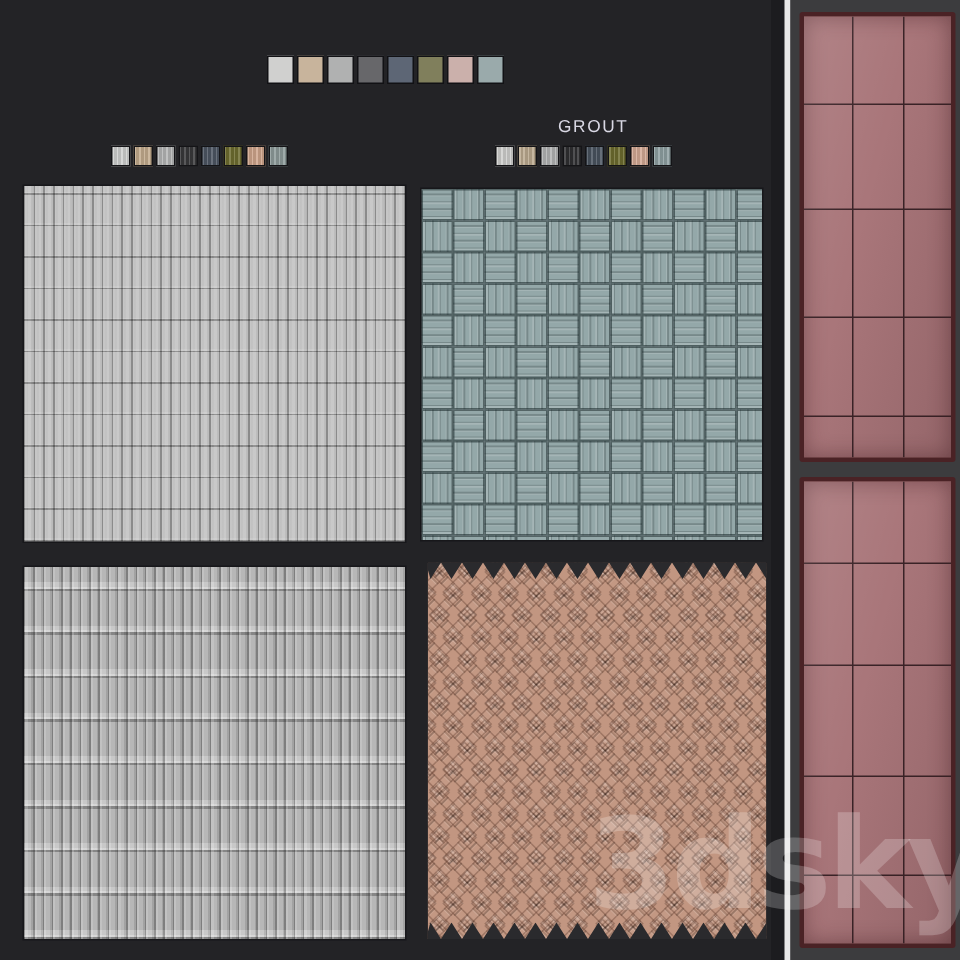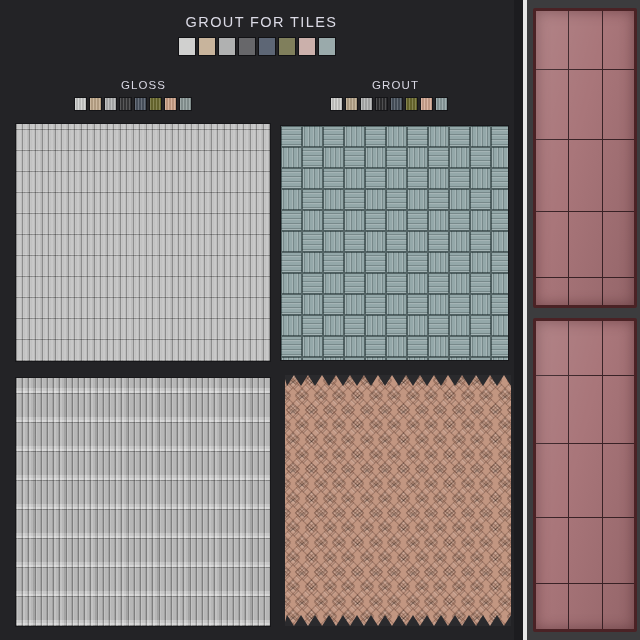--- a/index.html
+++ b/index.html
@@ -157,34 +157,32 @@
     line-height:104px;pointer-events:none;white-space:nowrap;
   }
 </style>
 </head>
 <body>
 
 <div id="stage" style="background: rgb(31, 31, 34);">
 
   <div id="left-column" style="background: rgb(35, 35, 38);">
 
-    <div id="main-title">GROUT FOR TILES</div>
 
     <div id="master-palette">
         <div class="sw" style="background: rgb(208, 208, 207);"></div>
         <div class="sw" style="background: rgb(200, 180, 156);"></div>
         <div class="sw" style="background: rgb(176, 177, 177);"></div>
         <div class="sw" style="background: rgb(103, 103, 106);"></div>
         <div class="sw" style="background: rgb(93, 102, 117);"></div>
         <div class="sw" style="background: rgb(128, 127, 92);"></div>
         <div class="sw" style="background: rgb(203, 176, 171);"></div>
         <div class="sw" style="background: rgb(154, 170, 171);"></div>
       </div>
 
-    <div class="group-title" id="gloss-title">GLOSS</div>
     <div class="mini-palette" id="gloss-palette">
         <div class="sw" style="background: rgb(207, 208, 207);"></div>
         <div class="sw" style="background: rgb(195, 171, 141);"></div>
         <div class="sw" style="background: rgb(180, 181, 181);"></div>
         <div class="sw" style="background: rgb(57, 57, 59);"></div>
         <div class="sw" style="background: rgb(77, 86, 99);"></div>
         <div class="sw" style="background: rgb(110, 109, 48);"></div>
         <div class="sw" style="background: rgb(207, 165, 139);"></div>
         <div class="sw" style="background: rgb(141, 155, 154);"></div>
       </div>
@@ -861,14 +859,15 @@
       <div class="grout v" style="left: 32px; background: rgb(58, 35, 39);"></div>
       <div class="grout v" style="left: 66px; background: rgb(58, 35, 39);"></div>
       <div class="grout h" style="top: 54px; background: rgb(58, 35, 39);"></div>
       <div class="grout h" style="top: 122px; background: rgb(58, 35, 39);"></div>
       <div class="grout h" style="top: 196px; background: rgb(58, 35, 39);"></div>
       <div class="grout h" style="top: 262px; background: rgb(58, 35, 39);"></div>
       <div class="shade"></div>
     </div>
   </div>
 
+  <div id="watermark" style="color: rgba(255, 255, 255, 0.22);">3dsky</div>
 
 </div>
 
 </body></html>

